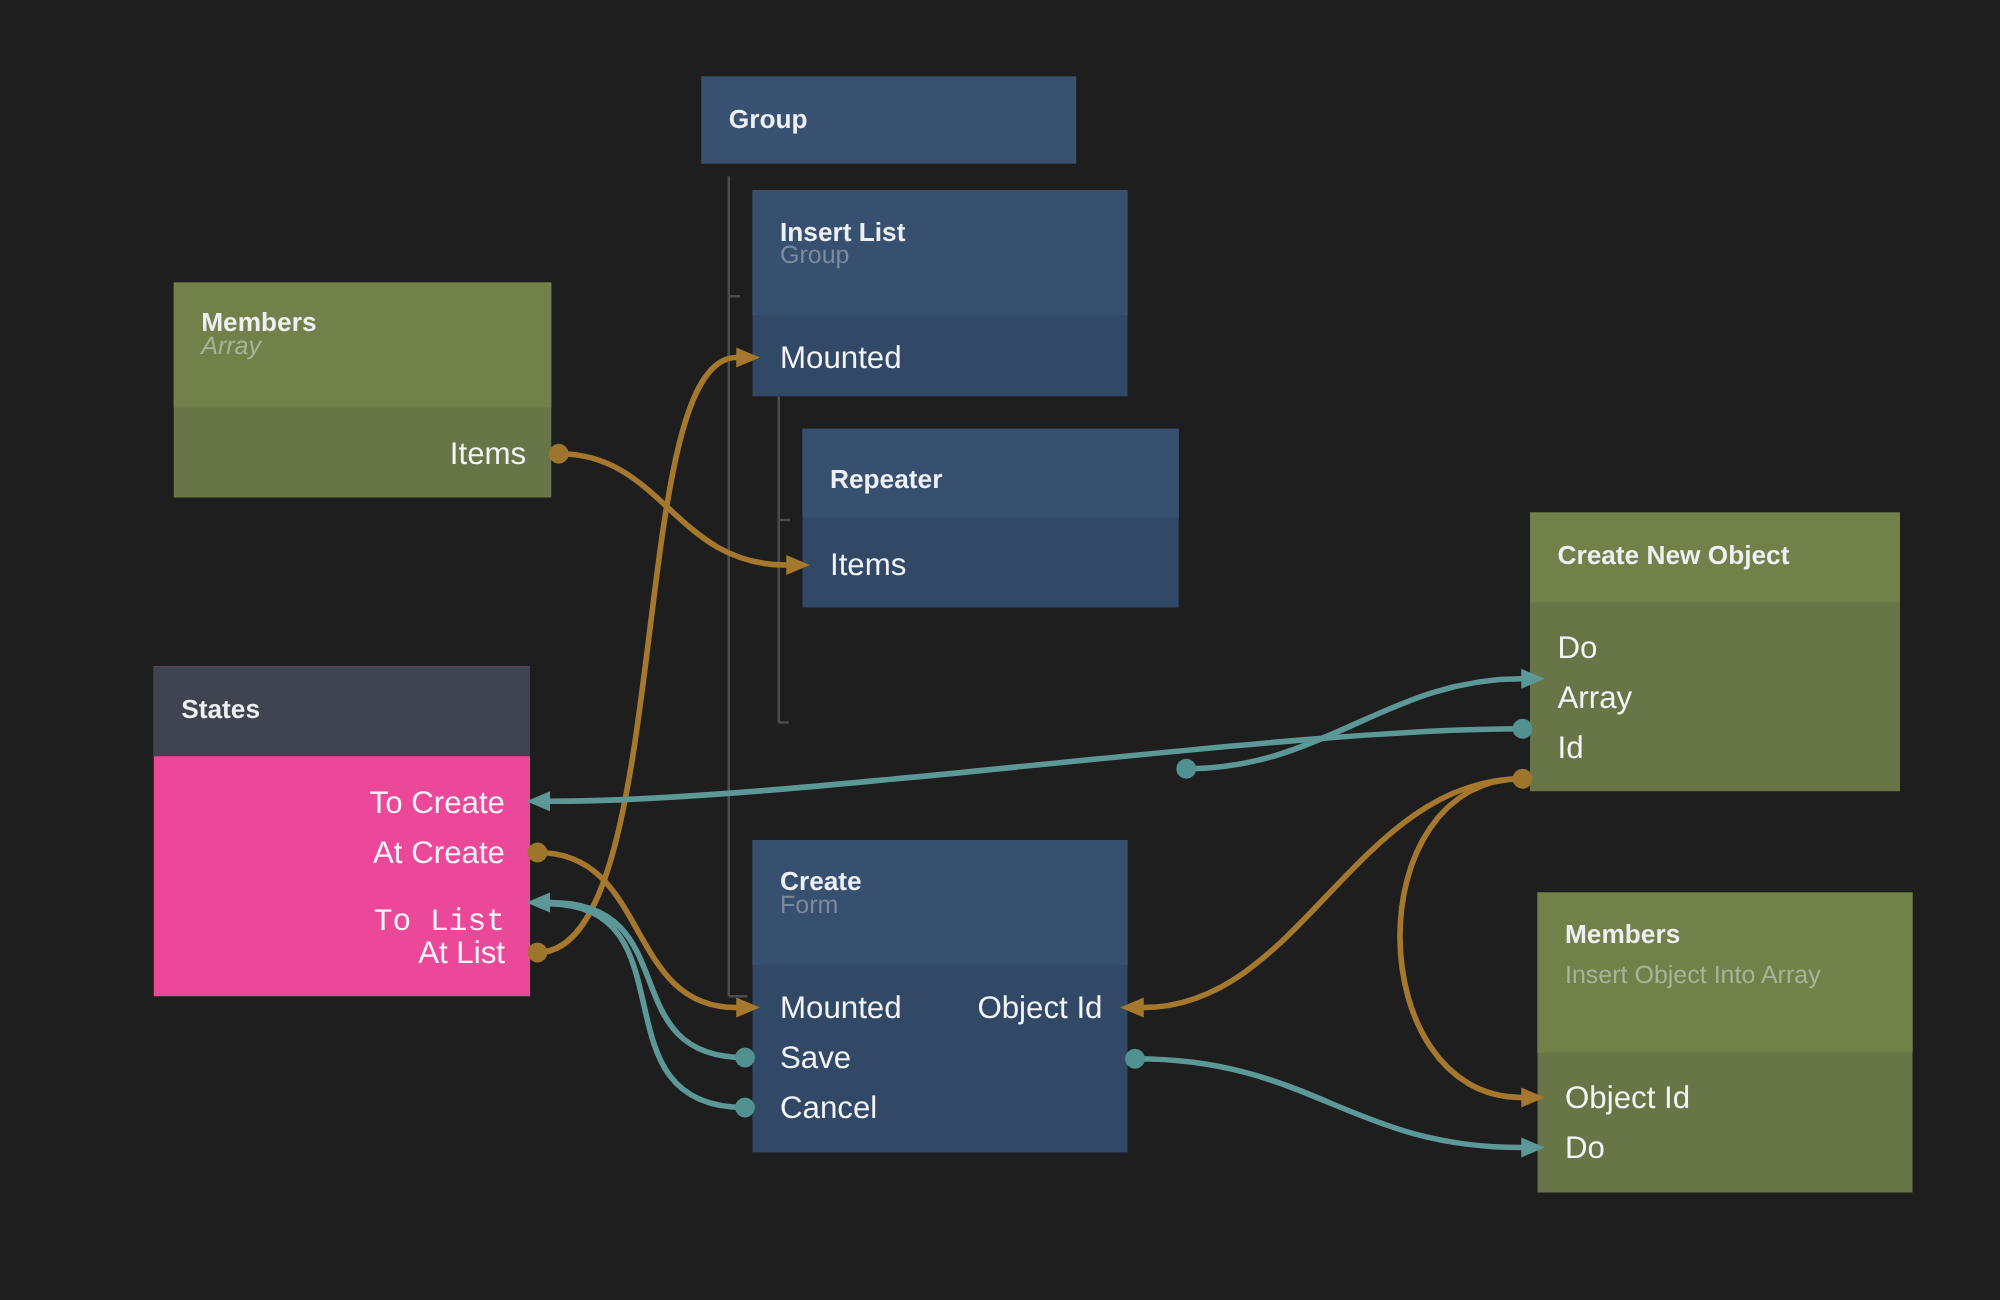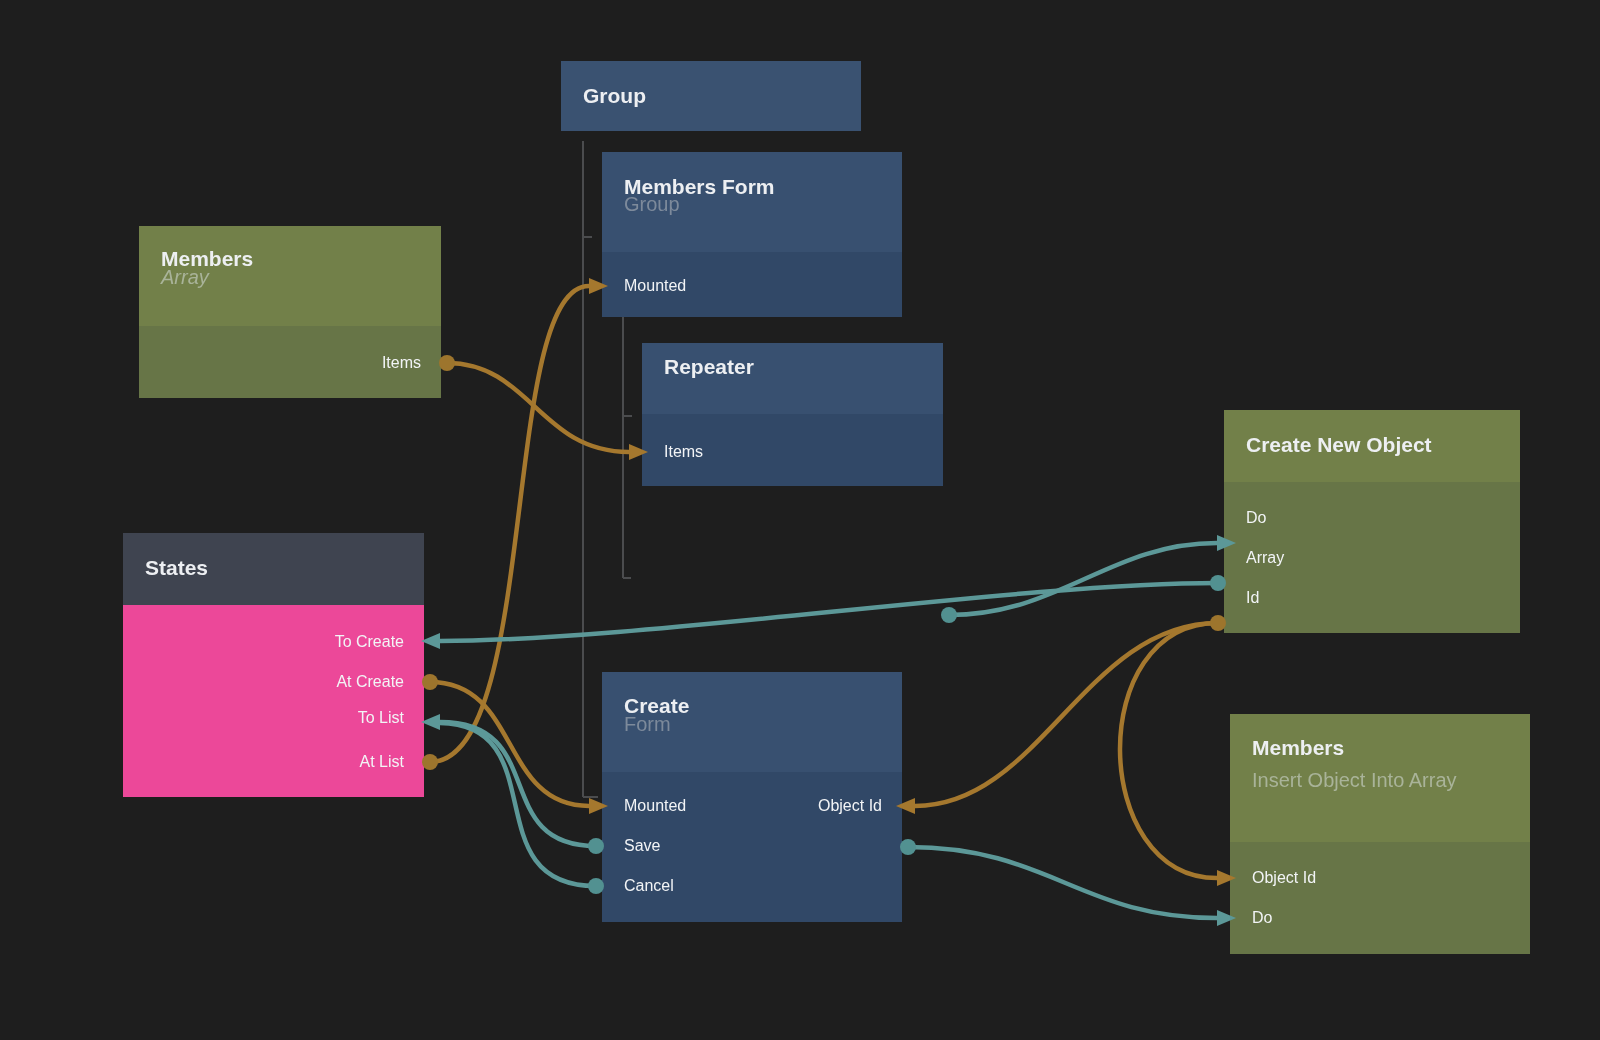--- a/index.html
+++ b/index.html
@@ -19,21 +19,21 @@
     font-size:21px;font-weight:600;color:#edeff2;white-space:nowrap;
   }
   .subtitle{
     position:absolute;left:22px;line-height:28px;
     font-size:20px;font-weight:400;white-space:normal;
   }
   .sub-blue{color:#7d8a9b;}
   .sub-green{color:#a9b399;}
   .port{
     position:absolute;height:26px;line-height:26px;
-    font-size:16px;color:#f2f4f6;white-space:nowrap;
+    font-size:25px;color:#f2f4f6;white-space:nowrap;
   }
   .port.pl{left:22px;}
   .port.pr{right:20px;text-align:right;}
   
   .blue  {background:#314867;}
   .blue  .header{background:#385070;}
   .green {background:#677547;}
   .green .header{background:#728049;}
   .gray  {background:#ec4899;}
   .gray  .header{background:#3f4450;}
@@ -71,45 +71,45 @@
       <path class="wire" d="M 908,847 C 1050,847 1080,918 1217,918"></path>
     </g>
   </svg>
 
   <div class="node solo" style="left:561px;top:61px;width:300px;height:70px;">
     <div class="title" style="top:22px;">Group</div>
   </div>
 
   <div class="node blue" style="left:602px;top:152px;width:300px;height:165px;">
     <div class="header" style="height:100px;"></div>
-    <div class="title" style="top:22px;">Members Form</div>
+    <div class="title" style="top:22px;">Insert List</div>
     <div class="subtitle sub-blue" style="top:38px;">Group</div>
     <div class="port pl" style="top:121px;">Mounted</div>
   </div>
 
   <div class="node green" style="left:139px;top:226px;width:302px;height:172px;">
     <div class="header" style="height:100px;"></div>
     <div class="title" style="top:20px;">Members</div>
     <div class="subtitle sub-green" style="top:37px;font-style:italic;">Array</div>
     <div class="port pr" style="top:124px;">Items</div>
   </div>
 
   <div class="node blue" style="left:642px;top:343px;width:301px;height:143px;">
     <div class="header" style="height:71px;"></div>
-    <div class="title" style="top:11px;">Repeater</div>
+    <div class="title" style="top:28px;">Repeater</div>
     <div class="port pl" style="top:96px;">Items</div>
   </div>
 
 
   <div class="node gray" style="left:123px;top:533px;width:301px;height:264px;">
     <div class="header" style="height:72px;"></div>
     <div class="title" style="top:22px;">States</div>
     <div class="port pr" style="top:96px;">To Create</div>
     <div class="port pr" style="top:136px;">At Create</div>
-    <div class="port pr" style="top:172px;">To List</div>
+    <div class="port pr" style="top:192px;font-family:Liberation Mono, monospace;">To List</div>
     <div class="port pr" style="top:216px;">At List</div>
   </div>
 
   <div class="node blue" style="left:602px;top:672px;width:300px;height:250px;">
     <div class="header" style="height:100px;"></div>
     <div class="title" style="top:21px;">Create</div>
     <div class="subtitle sub-blue" style="top:38px;">Form</div>
     <div class="port pl" style="top:121px;">Mounted</div>
     <div class="port pl" style="top:161px;">Save</div>
     <div class="port pl" style="top:201px;">Cancel</div>

